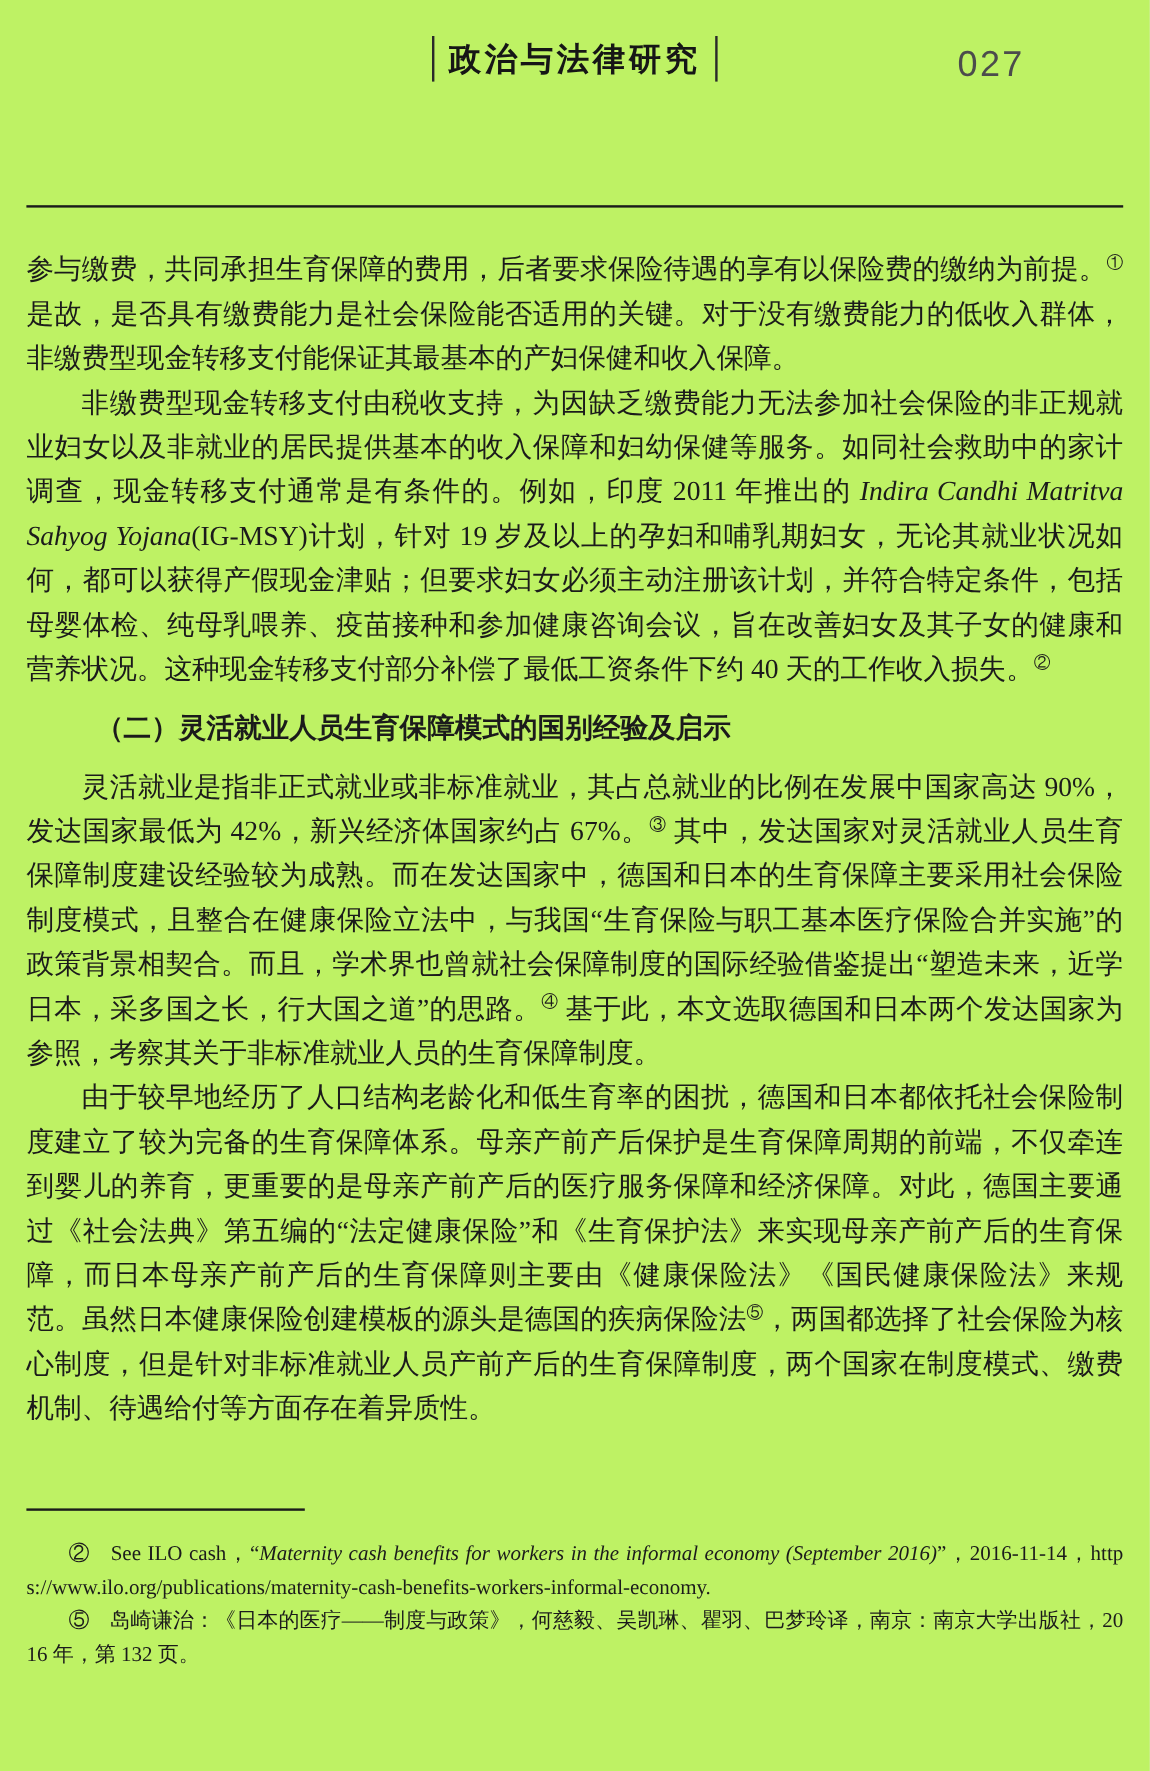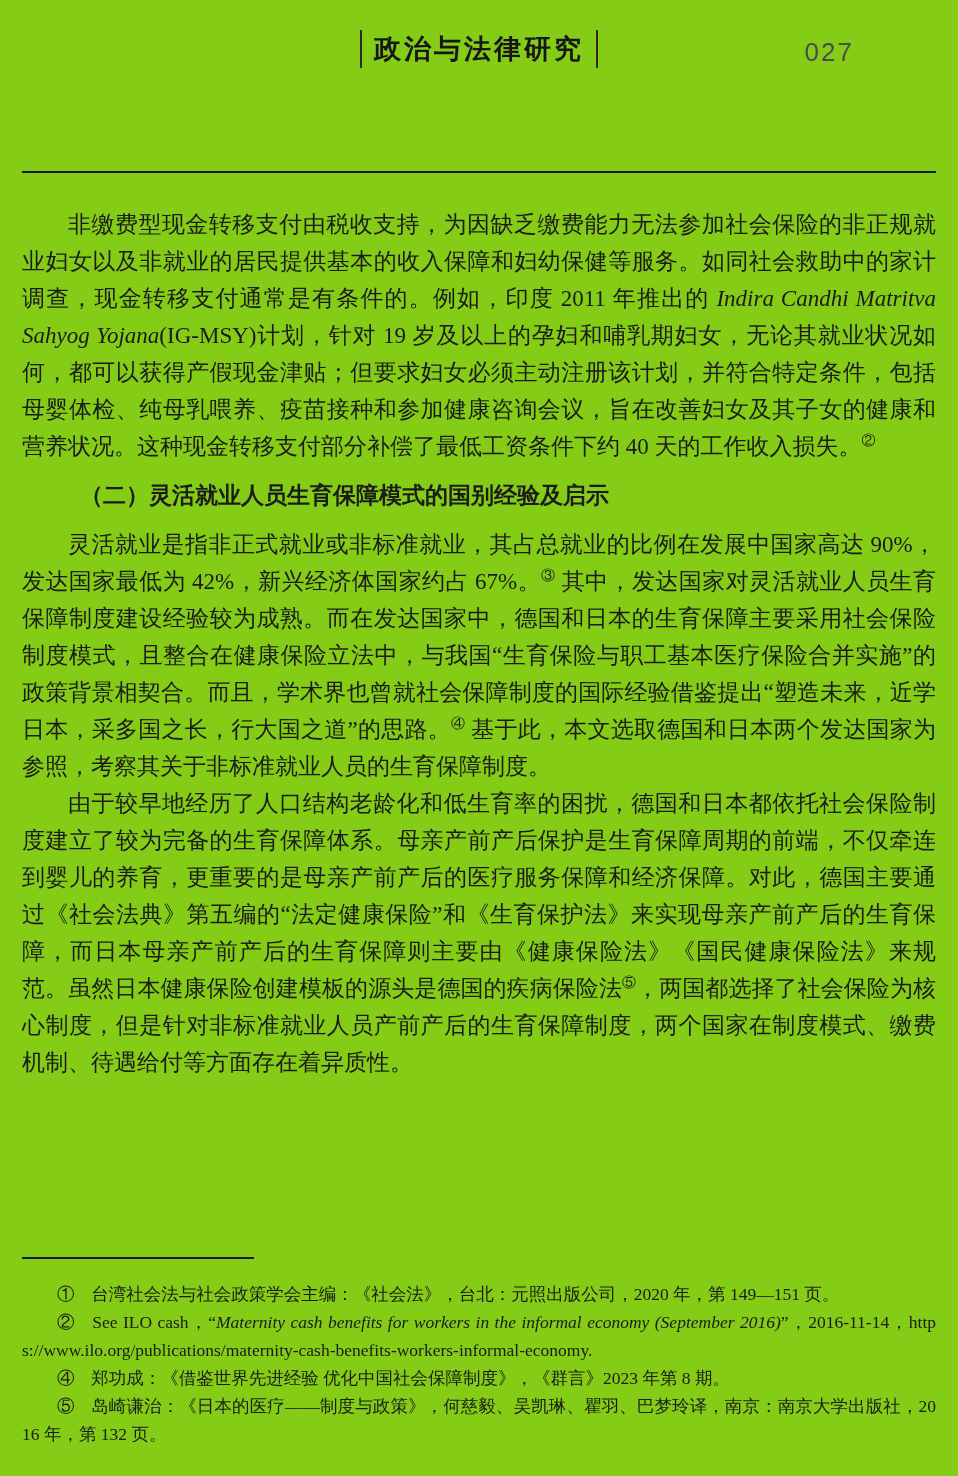--- a/index.html
+++ b/index.html
@@ -1,39 +1,39 @@
 <!DOCTYPE html>
 <html lang="zh"><head>
 <meta charset="utf-8">
 <style>
   html,body { margin:0; padding:0; }
   body { background:#e8e8e8; }
   .page {
     position:relative;
     width:958px; height:1476px;
     margin:0 auto;
-    background:#84cc16;
+    background:#bef264;
     color:#1b1b1b;
     overflow:hidden;
     font-family:"Liberation Serif","DejaVu Serif",serif;
   }
   
   .journal-wrap {
     position:absolute; top:30px; left:0; right:0;
     display:flex; justify-content:center; align-items:center;
   }
   .vbar { width:2px; height:38px; background:#2a2a2a; }
   .journal-title {
     margin:0 12px; font-size:27px; font-weight:700; letter-spacing:3px;
     font-family:"Liberation Sans","DejaVu Sans",sans-serif;
     color:#161616; line-height:38px;
   }
   .page-number {
     position:absolute; top:37px; right:104px;
-    font-size:26px; letter-spacing:2px; color:#4c4c4c;
+    font-size:30px; letter-spacing:2px; color:#4c4c4c;
     font-family:"Liberation Sans","DejaVu Sans",sans-serif;
     font-weight:400;
   }
   .head-rule {
     position:absolute; top:171px; left:22px; right:22px;
     height:2px; background:#1b1b1b;
   }
   
   .article-body {
     position:absolute; top:206px; left:22px; width:914px;
@@ -74,37 +74,36 @@
   <div class="journal-wrap">
     <span class="vbar"></span>
     <h1 class="journal-title">政治与法律研究</h1>
     <span class="vbar"></span>
   </div>
   <div class="page-number">027</div>
 
   <div class="head-rule"></div>
 
   <main class="article-body">
+    <p class="para no-indent"><span>参与缴费，共同承担生育保障的费用，后者要求保险待遇的享有以保险费的缴纳为前提。</span><sup class="fn-ref">①</sup><span> 是故，是否具有缴费能力是社会保险能否适用的关键。对于没有缴费能力的低收入群体，非缴费型现金转移支付能保证其最基本的产妇保健和收入保障。</span></p>
 
     <p class="para"><span>非缴费型现金转移支付由税收支持，为因缺乏缴费能力无法参加社会保险的非正规就业妇女以及非就业的居民提供基本的收入保障和妇幼保健等服务。如同社会救助中的家计调查，现金转移支付通常是有条件的。例如，印度 2011 年推出的 </span><i class="latin-italic">Indira Candhi Matritva Sahyog Yojana</i><span>(IG-MSY)计划，针对 19 岁及以上的孕妇和哺乳期妇女，无论其就业状况如何，都可以获得产假现金津贴；但要求妇女必须主动注册该计划，并符合特定条件，包括母婴体检、纯母乳喂养、疫苗接种和参加健康咨询会议，旨在改善妇女及其子女的健康和营养状况。这种现金转移支付部分补偿了最低工资条件下约 40 天的工作收入损失。</span><sup class="fn-ref">②</sup></p>
 
 
     <h2 class="section-heading">（二）灵活就业人员生育保障模式的国别经验及启示</h2>
 
     <p class="para"><span>灵活就业是指非正式就业或非标准就业，其占总就业的比例在发展中国家高达 90%，发达国家最低为 42%，新兴经济体国家约占 67%。</span><sup class="fn-ref">③</sup><span> 其中，发达国家对灵活就业人员生育保障制度建设经验较为成熟。而在发达国家中，德国和日本的生育保障主要采用社会保险制度模式，且整合在健康保险立法中，与我国“生育保险与职工基本医疗保险合并实施”的政策背景相契合。而且，学术界也曾就社会保障制度的国际经验借鉴提出“塑造未来，近学日本，采多国之长，行大国之道”的思路。</span><sup class="fn-ref">④</sup><span> 基于此，本文选取德国和日本两个发达国家为参照，考察其关于非标准就业人员的生育保障制度。</span></p>
 
     <p class="para"><span>由于较早地经历了人口结构老龄化和低生育率的困扰，德国和日本都依托社会保险制度建立了较为完备的生育保障体系。母亲产前产后保护是生育保障周期的前端，不仅牵连到婴儿的养育，更重要的是母亲产前产后的医疗服务保障和经济保障。对此，德国主要通过《社会法典》第五编的“法定健康保险”和《生育保护法》来实现母亲产前产后的生育保障，而日本母亲产前产后的生育保障则主要由《健康保险法》《国民健康保险法》来规范。虽然日本健康保险创建模板的源头是德国的疾病保险法</span><sup class="fn-ref">⑤</sup><span>，两国都选择了社会保险为核心制度，但是针对非标准就业人员产前产后的生育保障制度，两个国家在制度模式、缴费机制、待遇给付等方面存在着异质性。</span></p>
   </main>
 
   <div class="fn-rule"></div>
 
   <footer class="footnotes">
-    <p class="fn"><span class="fn-marker">①</span><span>台湾社会法与社会政策学会主编：《社会法》，台北：元照出版公司，2020 年，第 149—151 页。</span></p>
 
     <p class="fn"><span class="fn-marker">②</span><span>See ILO cash，“</span><i class="latin-italic">Maternity cash benefits for workers in the informal economy (September 2016)</i><span>”，2016-11-14，https://www.ilo.org/publications/maternity-cash-benefits-workers-informal-economy.</span></p>
 
 
-    <p class="fn"><span class="fn-marker">④</span><span>郑功成：《借鉴世界先进经验 优化中国社会保障制度》，《群言》2023 年第 8 期。</span></p>
 
     <p class="fn"><span class="fn-marker">⑤</span><span>岛崎谦治：《日本的医疗——制度与政策》，何慈毅、吴凯琳、瞿羽、巴梦玲译，南京：南京大学出版社，2016 年，第 132 页。</span></p>
   </footer>
 
 </div>
 
 </body></html>

